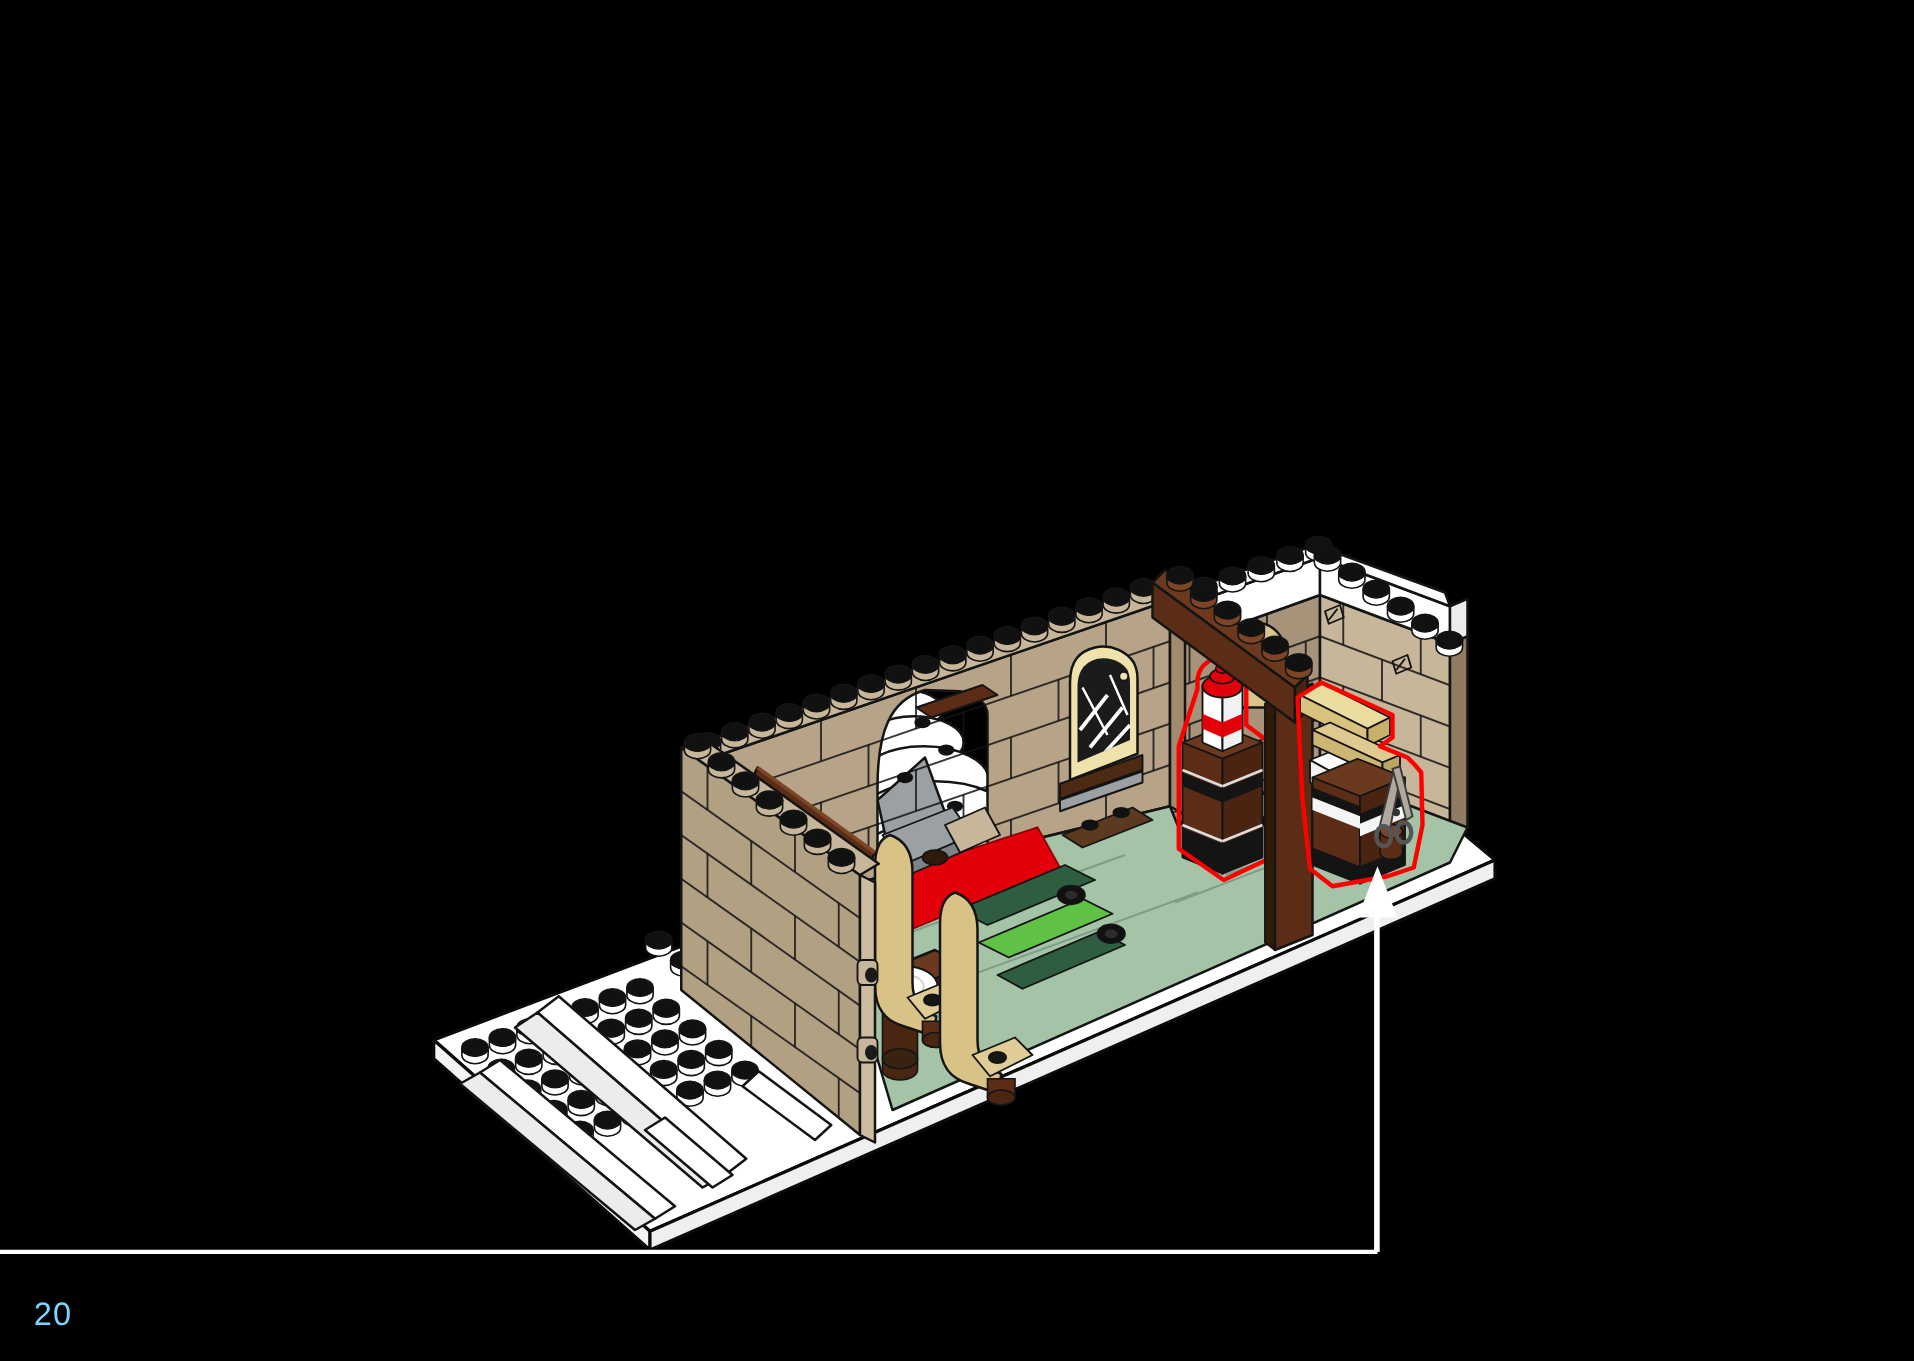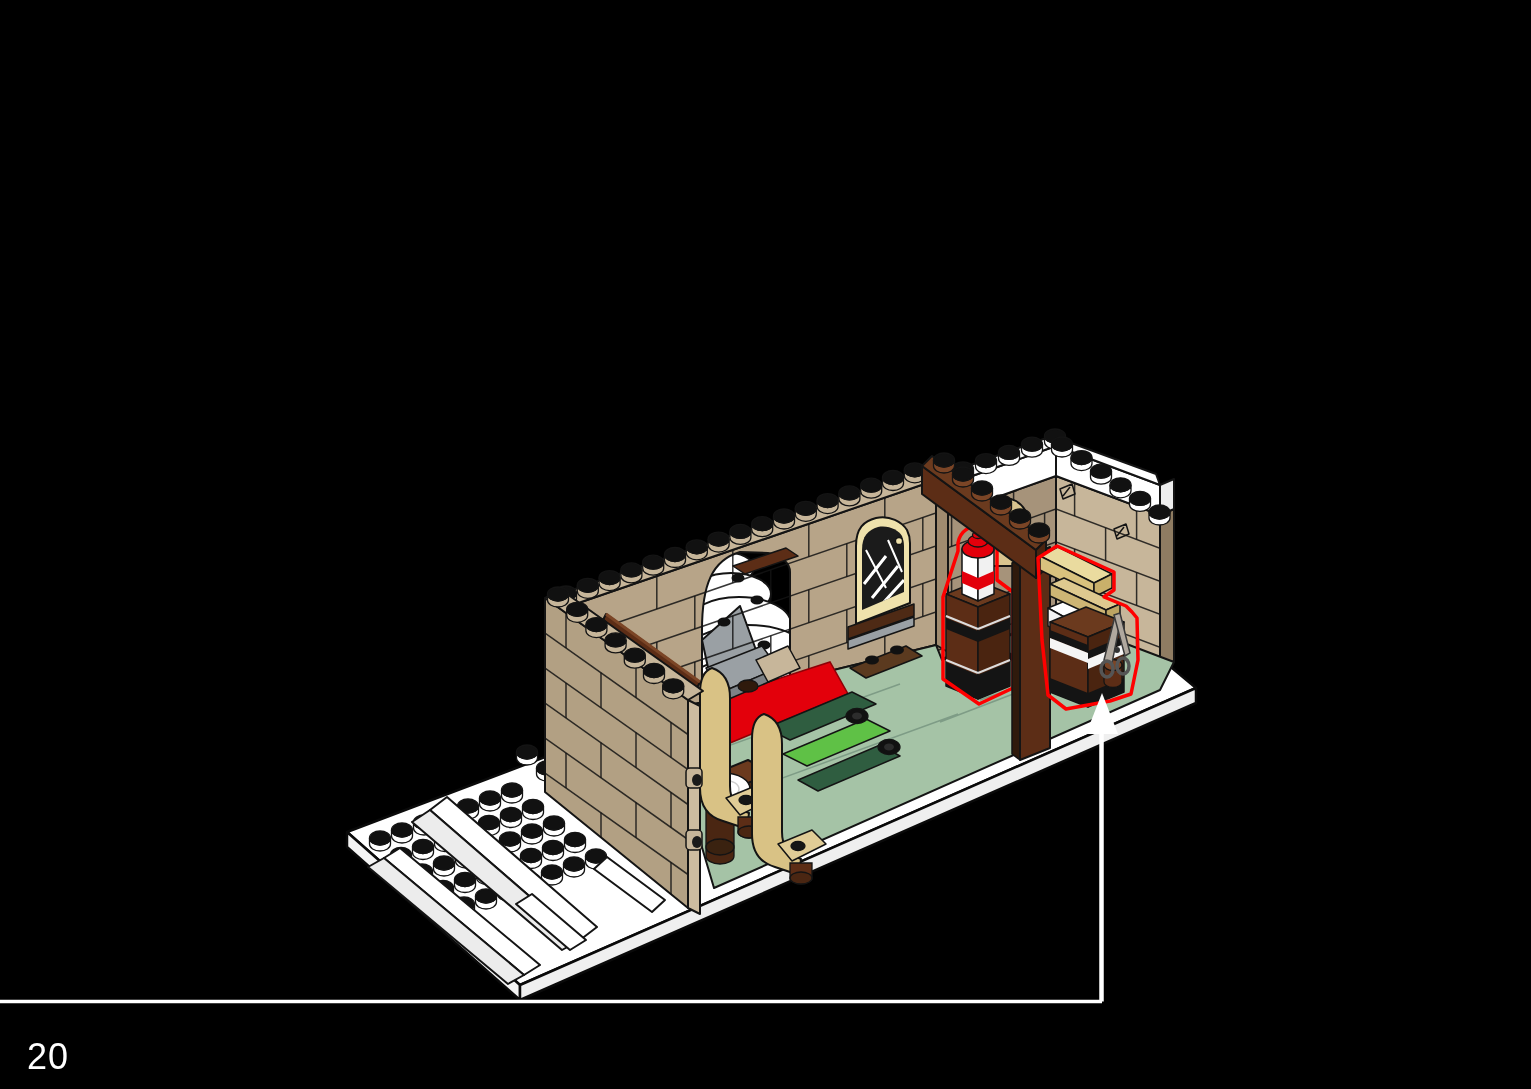--- a/index.html
+++ b/index.html
@@ -1,19 +1,19 @@
 <!DOCTYPE html>
 <html><head>
 <meta charset="utf-8">
 <style>
   html,body{margin:0;padding:0;background:#000;}
   #stage{position:relative;width:1531px;height:1089px;background:#000;overflow:hidden;
          font-family:"Liberation Sans", sans-serif;}
   #scene{position:absolute;left:0;top:0;}
-  #page-num{position:absolute;left:27px;top:1036px;color:#ffffff;font-size:36px;letter-spacing:1px;}
+  #page-num{position:absolute;left:27px;top:1036px;color:#7dd3fc;font-size:26px;letter-spacing:1px;}
   .s2{stroke:#141414;stroke-width:2;stroke-linejoin:round;}
   .s25{stroke:#0a0a0a;stroke-width:2.5;stroke-linejoin:round;}
   .s15{stroke:#141414;stroke-width:1.5;stroke-linejoin:round;}
   .thin{stroke:#141414;stroke-width:1.3;}
   .brick{stroke:#141414;stroke-width:1.5;opacity:.85;}
 </style>
 </head>
 <body>
 
 <div id="stage">

